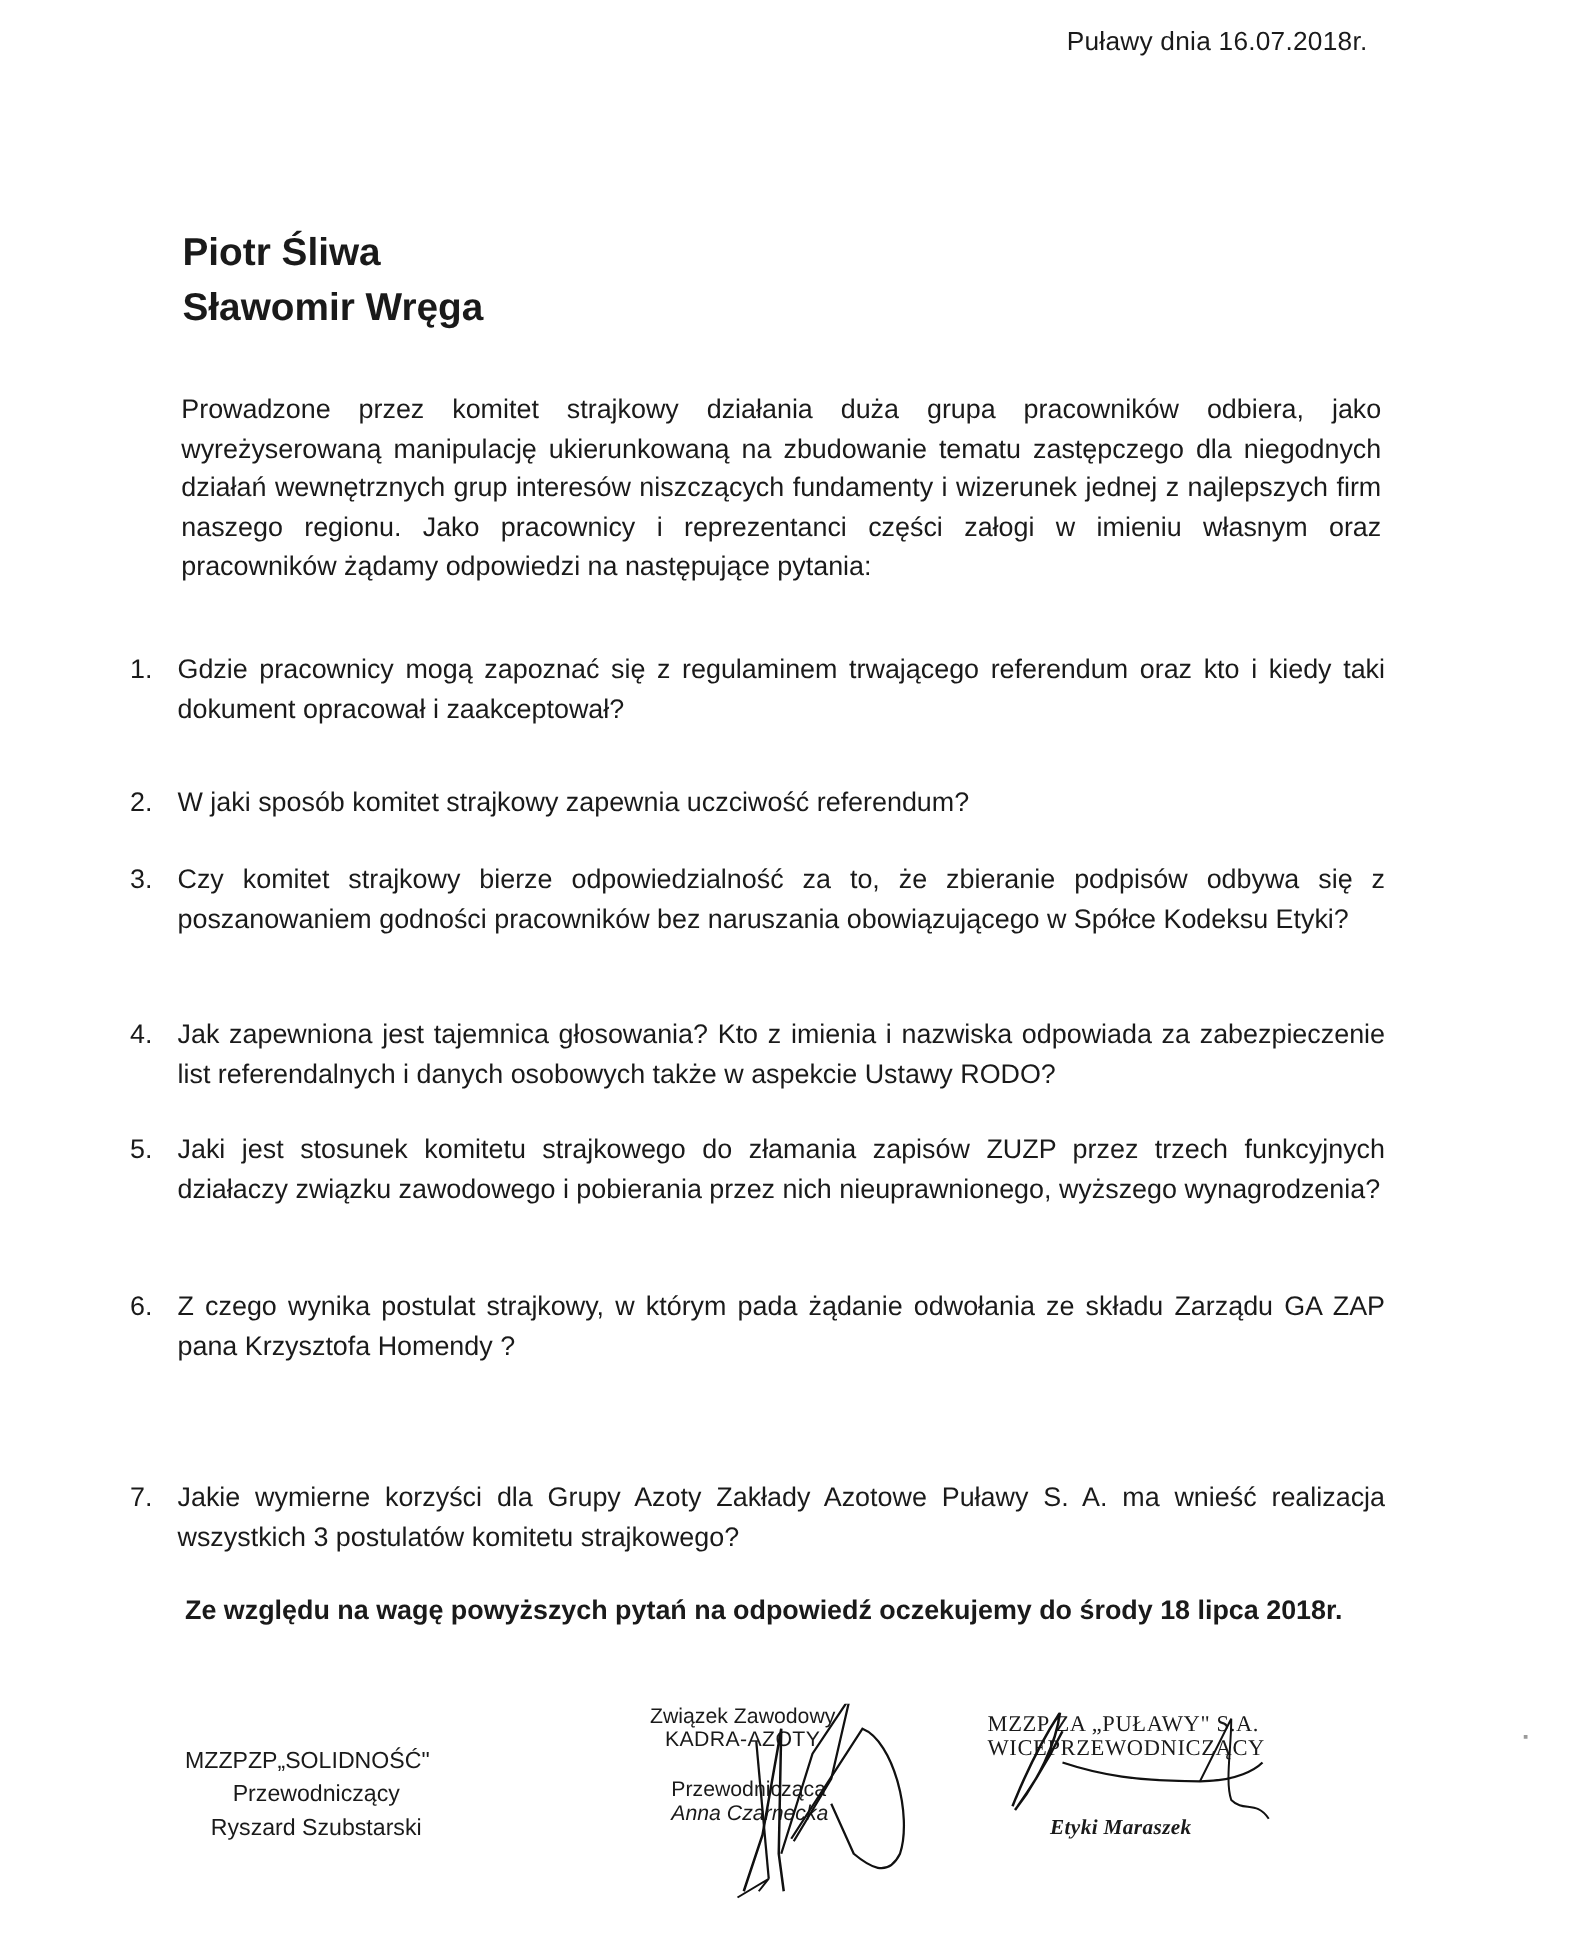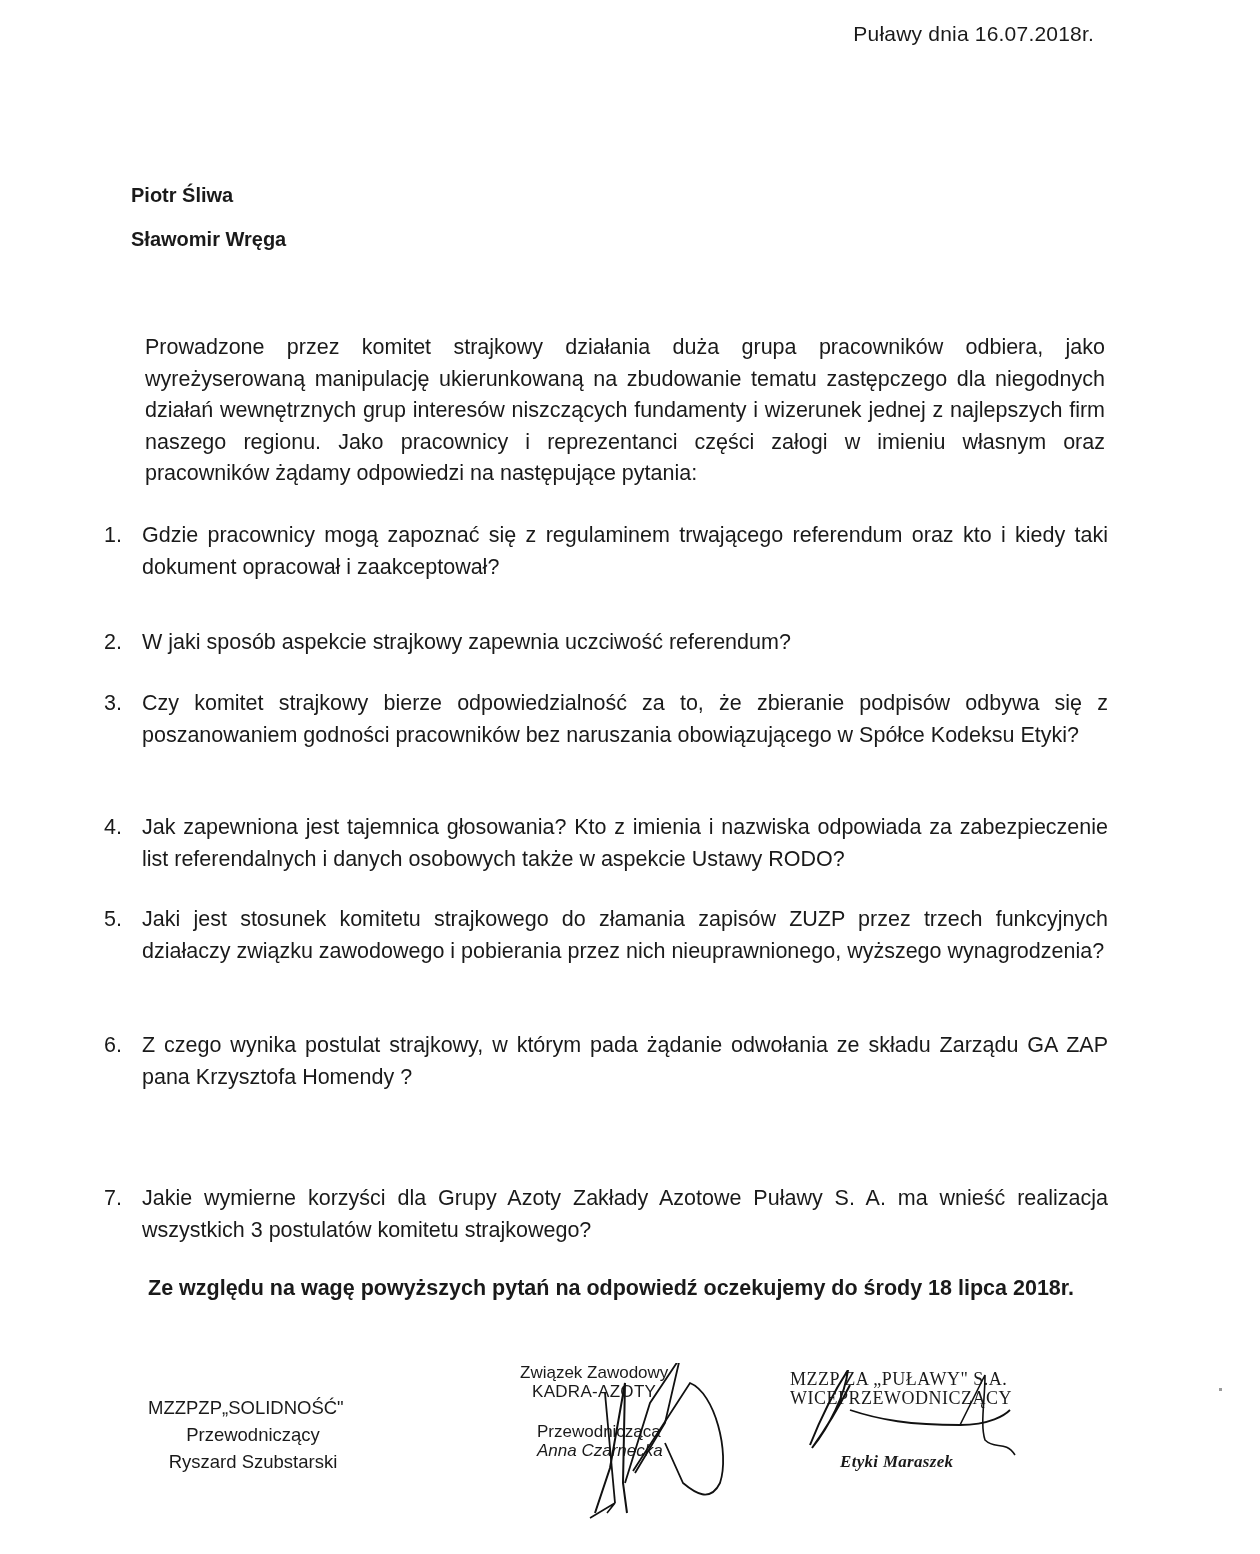--- a/index.html
+++ b/index.html
@@ -32,37 +32,36 @@
   .title {
     position: absolute;
     left: 142px;
     top: 124px;
     font-size: 28px;
     font-weight: bold;
     letter-spacing: -0.2px;
   }
   .addressee {
     position: absolute;
-    left: 131px;
-    font-size: 20px;
+    left: 146px;
+    font-size: 31px;
     font-weight: bold;
   }
   .addressee.a1 { top: 184px; }
   .addressee.a2 { top: 228px; }
 
   .intro {
     position: absolute;
     left: 145px;
     top: 312px;
     width: 960px;
     font-size: 21.5px;
     line-height: 31.5px;
     text-align: justify;
     text-align-last: left;
-    margin-top: 20px;
   }
 
   .q {
     position: absolute;
     left: 104px;
     width: 1004px;
     font-size: 21.5px;
     line-height: 31.5px;
   }
   .q .num {
@@ -161,21 +160,21 @@
   <div class="addressee a2">Sławomir Wręga</div>
 
   <div class="intro">Prowadzone przez komitet strajkowy działania duża grupa pracowników odbiera, jako wyreżyserowaną manipulację ukierunkowaną na zbudowanie tematu zastępczego dla niegodnych działań wewnętrznych grup interesów niszczących fundamenty i wizerunek jednej z najlepszych firm naszego regionu. Jako pracownicy i reprezentanci części załogi w imieniu własnym oraz pracowników żądamy odpowiedzi na następujące pytania:</div>
 
   <div class="q q1">
     <span class="num">1.</span>
     <span class="text">Gdzie pracownicy mogą zapoznać się z regulaminem trwającego referendum oraz kto i kiedy taki dokument opracował i zaakceptował?</span>
   </div>
   <div class="q q2">
     <span class="num">2.</span>
-    <span class="text">W jaki sposób aspekcie strajkowy zapewnia uczciwość referendum?</span>
+    <span class="text">W jaki sposób komitet strajkowy zapewnia uczciwość referendum?</span>
   </div>
   <div class="q q3">
     <span class="num">3.</span>
     <span class="text">Czy komitet strajkowy bierze odpowiedzialność za to, że zbieranie podpisów odbywa się z poszanowaniem godności pracowników bez naruszania obowiązującego w Spółce Kodeksu Etyki?</span>
   </div>
   <div class="q q4">
     <span class="num">4.</span>
     <span class="text">Jak zapewniona jest tajemnica głosowania? Kto z imienia i nazwiska odpowiada za zabezpieczenie list referendalnych i danych osobowych także w aspekcie Ustawy RODO?</span>
   </div>
   <div class="q q5">

